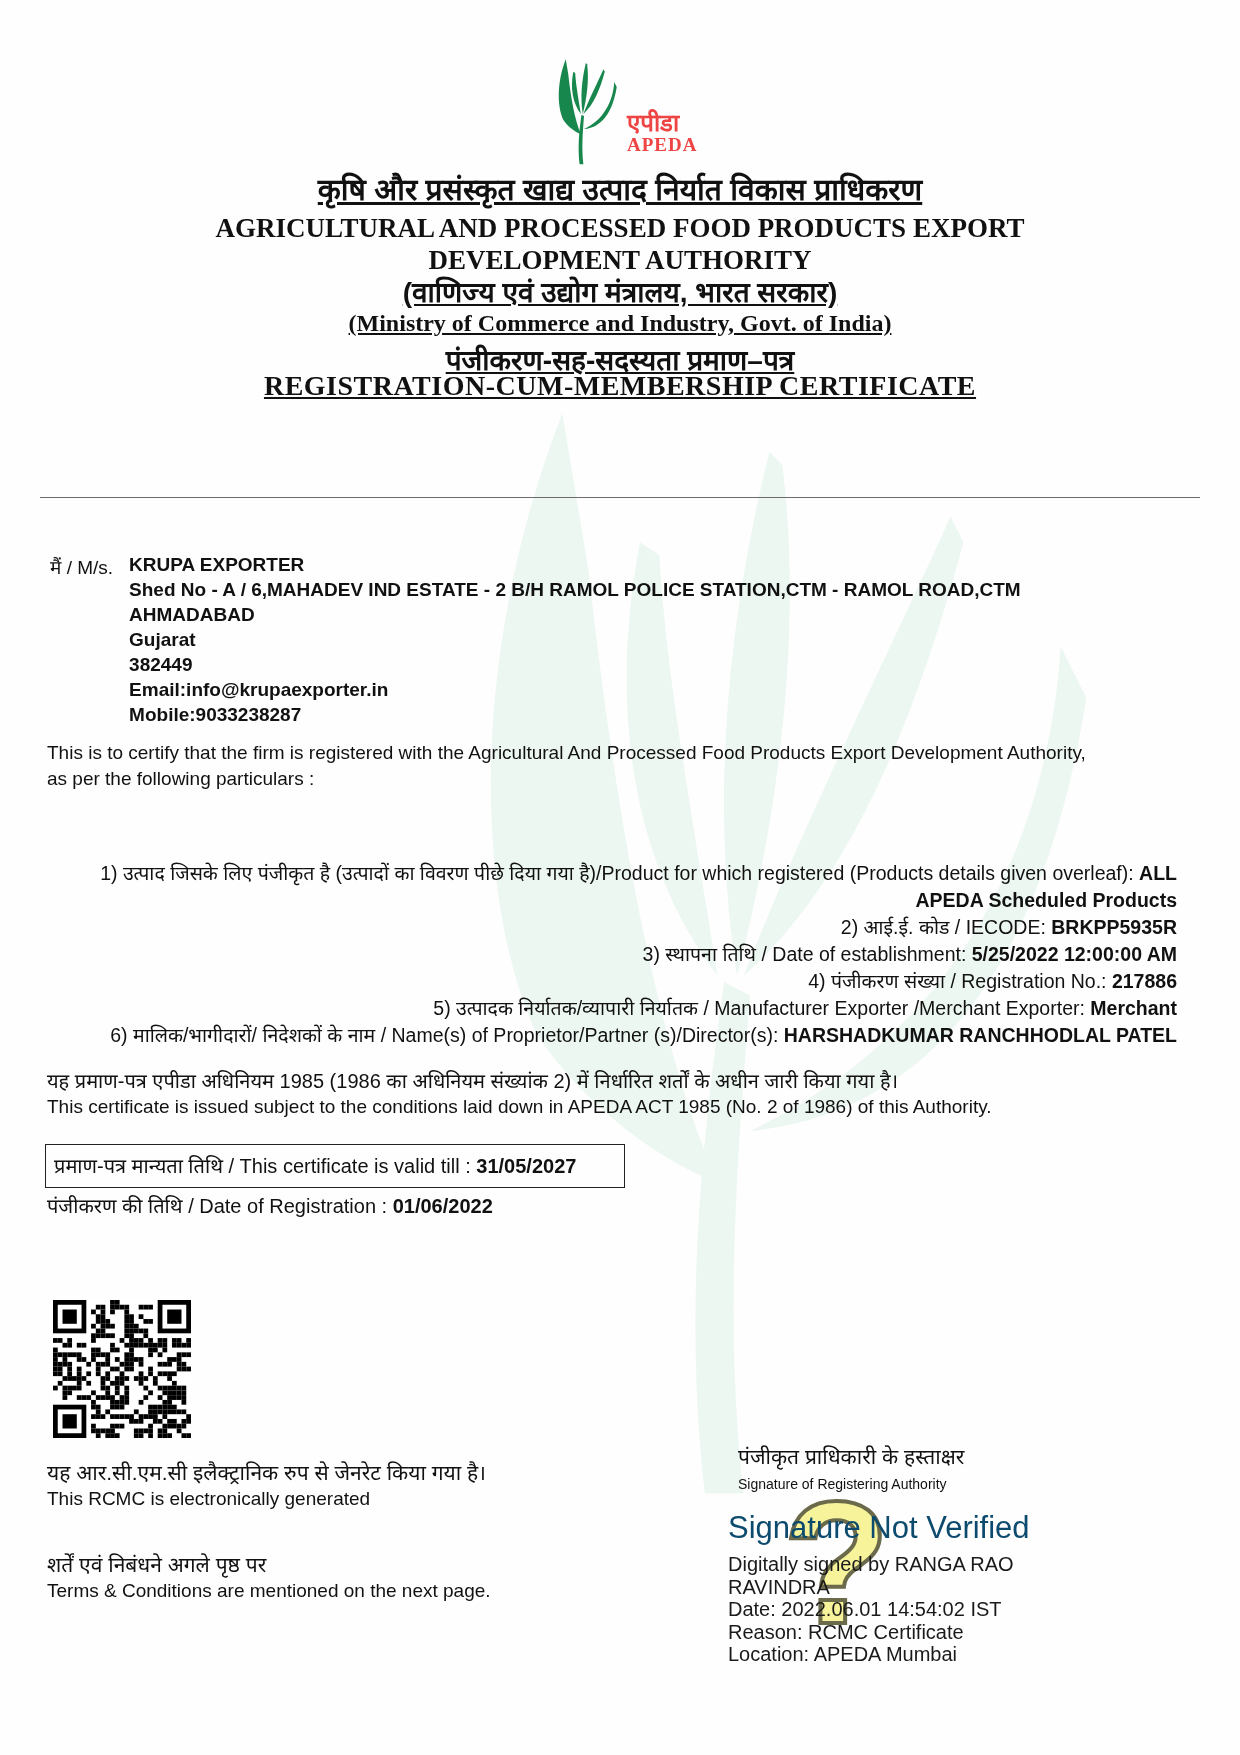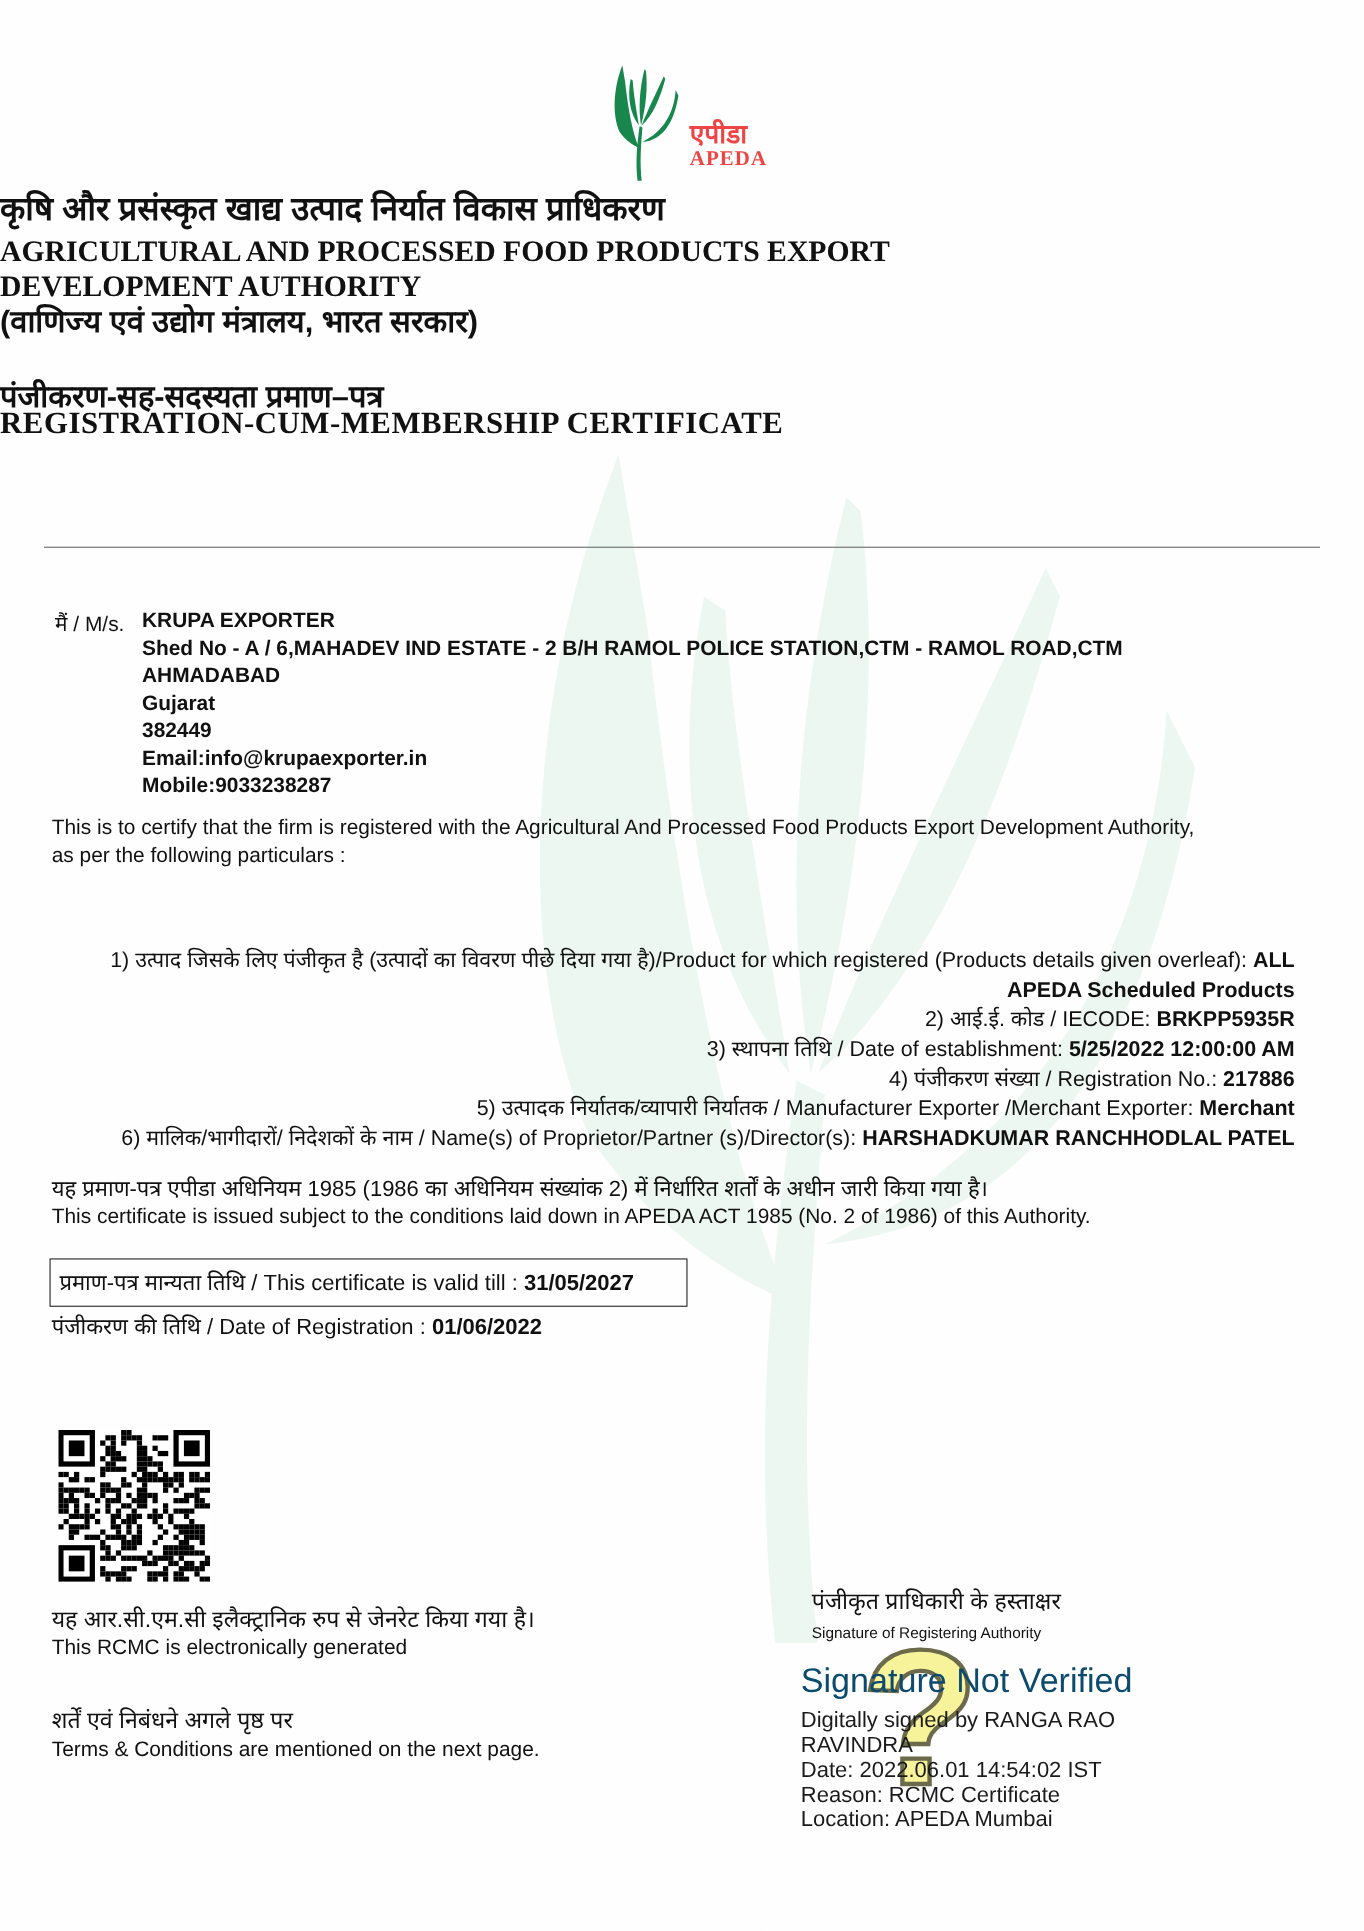--- a/index.html
+++ b/index.html
@@ -18,21 +18,21 @@
     opacity:0.55;pointer-events:none;
   }
   
   .logo-wrap{position:absolute;left:0;top:58px;width:100%;display:flex;justify-content:center;}
   .logo-inner{position:relative;width:190px;height:110px;}
   .logo-inner svg{position:absolute;left:18px;top:0;}
   .logo-text{position:absolute;left:102px;top:52px;color:#ef4444;line-height:1.05;text-align:left;}
   .logo-text .hi{font-size:24px;font-weight:bold;display:block;}
   .logo-text .en{font-size:19px;font-weight:bold;letter-spacing:1px;display:block;font-family:"Liberation Serif",serif;}
   
-  .ctr{left:0;width:100%;text-align:left;}
+  .ctr{left:0;width:100%;text-align:center;text-decoration:underline;}
   .h-hi1{top:168px;font-size:30px;font-weight:bold;}
   .h-en1{top:212px;font-size:27px;font-weight:bold;font-family:"Liberation Serif",serif;line-height:1.2;}
   .h-en1 span{display:inline-block;max-width:1000px;}
   .h-hi2{top:272px;font-size:28px;font-weight:bold;}
   .h-en2{top:310px;font-size:24px;font-weight:bold;font-family:"Liberation Serif",serif;}
   .h-hi3{top:340px;font-size:28px;font-weight:bold;}
   .h-en3{top:370px;font-size:28px;font-weight:bold;font-family:"Liberation Serif",serif;letter-spacing:0.5px;}
   .divider{position:absolute;left:40px;right:40px;top:497px;border-top:1.5px solid #6b6b6b;}
   
   .firm{position:absolute;left:50px;top:552px;display:flex;font-size:19px;}
@@ -102,20 +102,21 @@
       <div class="logo-text">
         <span class="hi">एपीडा</span>
         <span class="en">APEDA</span>
       </div>
     </div>
   </div>
 
   <div class="abs ctr h-hi1">कृषि और प्रसंस्कृत खाद्य उत्पाद निर्यात विकास प्राधिकरण</div>
   <div class="abs ctr h-en1"><span>AGRICULTURAL AND PROCESSED FOOD PRODUCTS EXPORT DEVELOPMENT AUTHORITY</span></div>
   <div class="abs ctr h-hi2">(वाणिज्य एवं उद्योग मंत्रालय, भारत सरकार)</div>
+  <div class="abs ctr h-en2">(Ministry of Commerce and Industry, Govt. of India)</div>
   <div class="abs ctr h-hi3">पंजीकरण-सह-सदस्यता प्रमाण–पत्र</div>
   <div class="abs ctr h-en3">REGISTRATION-CUM-MEMBERSHIP CERTIFICATE</div>
 
   <div class="divider"></div>
 
   <div class="firm">
     <div class="firm-label">मैं / M/s.</div>
     <div class="firm-lines">
       <div>KRUPA EXPORTER</div>
       <div>Shed No - A / 6,MAHADEV IND ESTATE - 2 B/H RAMOL POLICE STATION,CTM - RAMOL ROAD,CTM</div>

